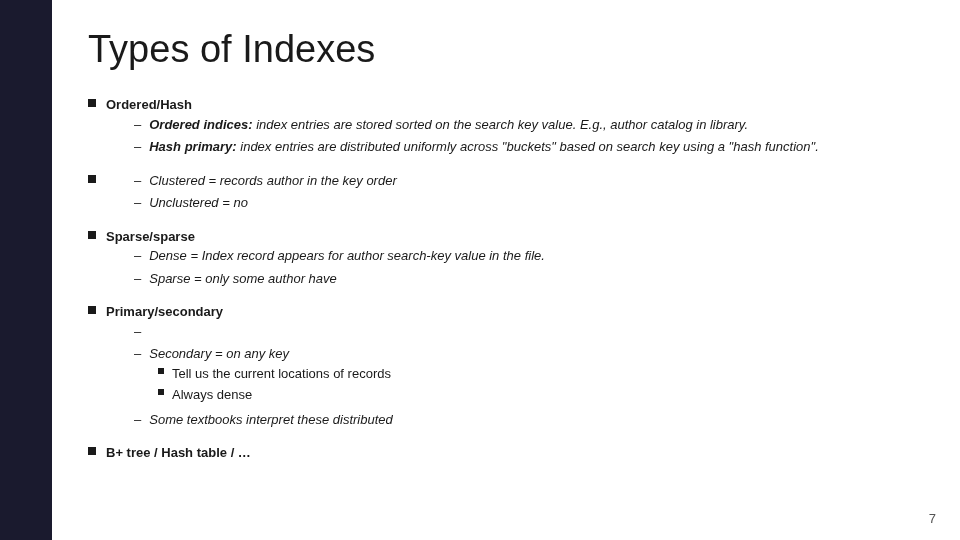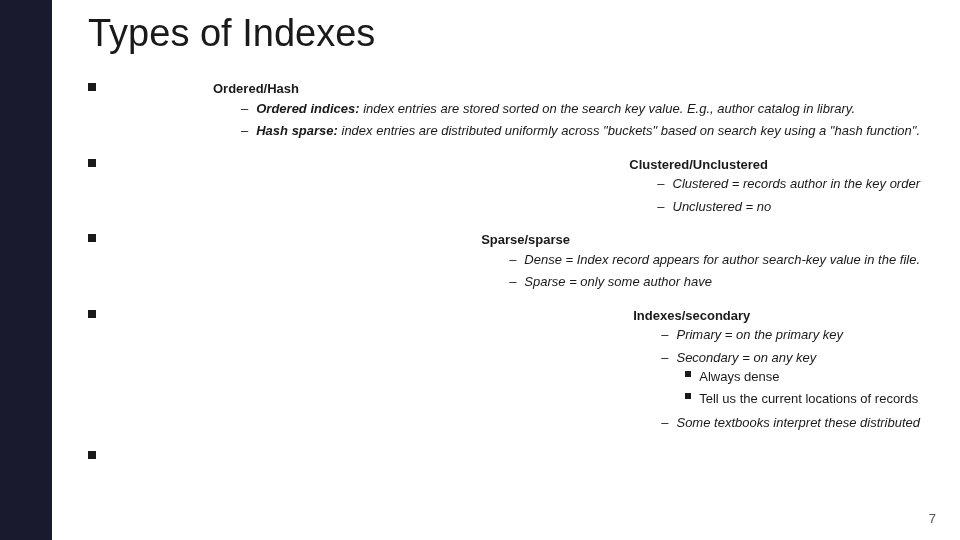--- a/index.html
+++ b/index.html
@@ -15,21 +15,21 @@
 
     .left-bar {
       width: 52px;
       height: 540px;
       background: #1a1a2e;
       flex-shrink: 0;
     }
 
     .main-content {
       flex: 1;
-      padding: 12px 40px 20px 36px;
+      padding: 28px 40px 20px 36px;
       position: relative;
     }
 
     .slide-title {
       font-size: 38px;
       font-weight: normal;
       color: #1a1a1a;
       margin-bottom: 24px;
       font-family: Arial, sans-serif;
     }
@@ -37,21 +37,20 @@
     .content-area {
       font-size: 13px;
       color: #1a1a1a;
       line-height: 1.5;
     }
 
     .bullet-item {
       display: flex;
       align-items: flex-start;
       margin-bottom: 10px;
-      justify-content: space-between;
     }
 
     .bullet-square {
       width: 8px;
       height: 8px;
       background: #1a1a1a;
       margin-top: 4px;
       margin-right: 10px;
       flex-shrink: 0;
     }
@@ -118,30 +117,29 @@
       <div class="bullet-square"></div>
       <div>
         <span><strong>Ordered/Hash</strong></span>
         <div class="sub-list">
           <div class="sub-item">
             <span class="dash">–</span>
             <span><em><strong>Ordered indices:</strong>  index entries are stored sorted on the search key value.  E.g., author catalog in library.</em></span>
           </div>
           <div class="sub-item">
             <span class="dash">–</span>
-            <span><em><strong>Hash sparse:</strong> index entries are distributed uniformly across "buckets" based on search key using a "hash function".</em></span>
-          </div>
-        </div>
-      </div>
-    </div>
-
-    <div class="bullet-item">
-      <div class="bullet-square"></div>
-      <div>
-        <span><strong>Clustered/Unclustered</strong></span>
+            <span><em><strong>Hash primary:</strong> index entries are distributed uniformly across "buckets" based on search key using a "hash function".</em></span>
+          </div>
+        </div>
+      </div>
+    </div>
+
+    <div class="bullet-item">
+      <div class="bullet-square"></div>
+      <div>
         <div class="sub-list">
           <div class="sub-item">
             <span class="dash">–</span>
             <span><em>Clustered = records author in the key order</em></span>
           </div>
           <div class="sub-item">
             <span class="dash">–</span>
             <span><em>Unclustered = no</em></span>
           </div>
         </div>
@@ -161,50 +159,50 @@
             <span class="dash">–</span>
             <span><em>Sparse = only some author have</em></span>
           </div>
         </div>
       </div>
     </div>
 
     <div class="bullet-item">
       <div class="bullet-square"></div>
       <div>
-        <span><strong>Indexes/secondary</strong></span>
-        <div class="sub-list">
-          <div class="sub-item">
-            <span class="dash">–</span>
-            <span><em>Primary = on the primary key</em></span>
+        <span><strong>Primary/secondary</strong></span>
+        <div class="sub-list">
+          <div class="sub-item">
+            <span class="dash">–</span>
           </div>
           <div class="sub-item" style="flex-direction: column;">
             <div style="display:flex; align-items:flex-start;">
               <span class="dash">–</span>
               <span><em>Secondary = on any key</em></span>
             </div>
             <div class="sub-sub-list">
               <div class="sub-sub-item">
                 <div class="bullet-small" style="margin-right:8px;"></div>
-                <span>Always dense</span>
+                <span>Tell us the current locations of records</span>
               </div>
               <div class="sub-sub-item">
                 <div class="bullet-small" style="margin-right:8px;"></div>
-                <span>Tell us the current locations of records</span>
+                <span>Always dense</span>
               </div>
             </div>
           </div>
           <div class="sub-item">
             <span class="dash">–</span>
             <span><em>Some textbooks interpret these distributed</em></span>
           </div>
         </div>
       </div>
     </div>
 
     <div class="bullet-item">
       <div class="bullet-square"></div>
+      <span><strong>B+ tree / Hash table / …</strong></span>
     </div>
 
   </div>
 
   <div class="page-number">7</div>
 </div>
 
 </body></html>

